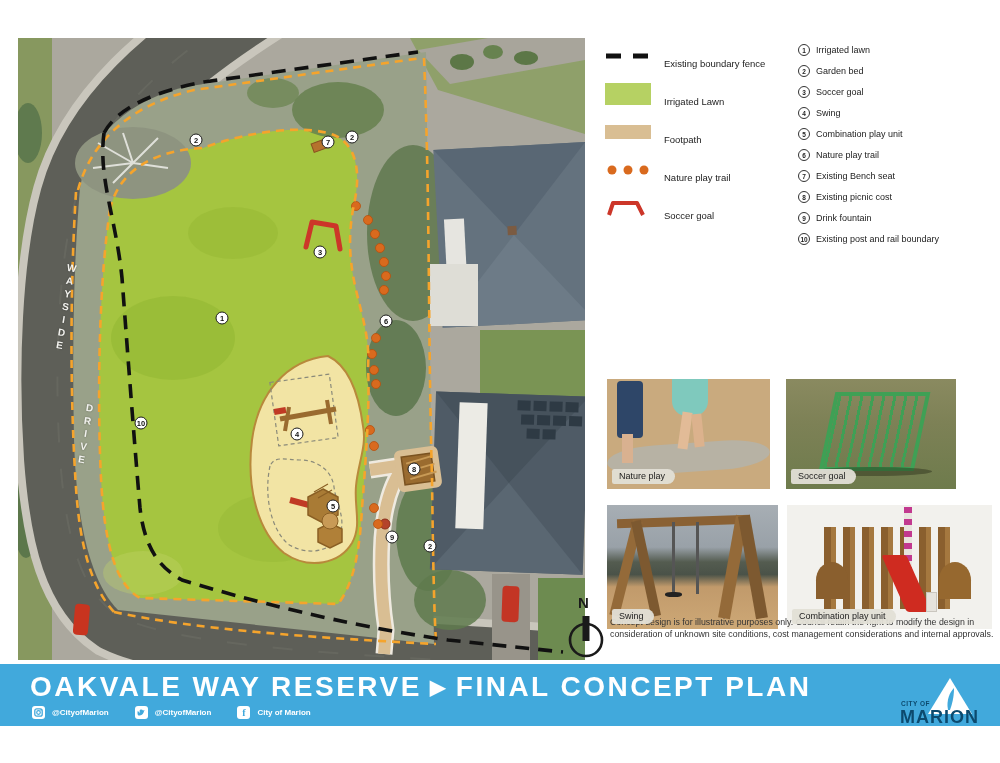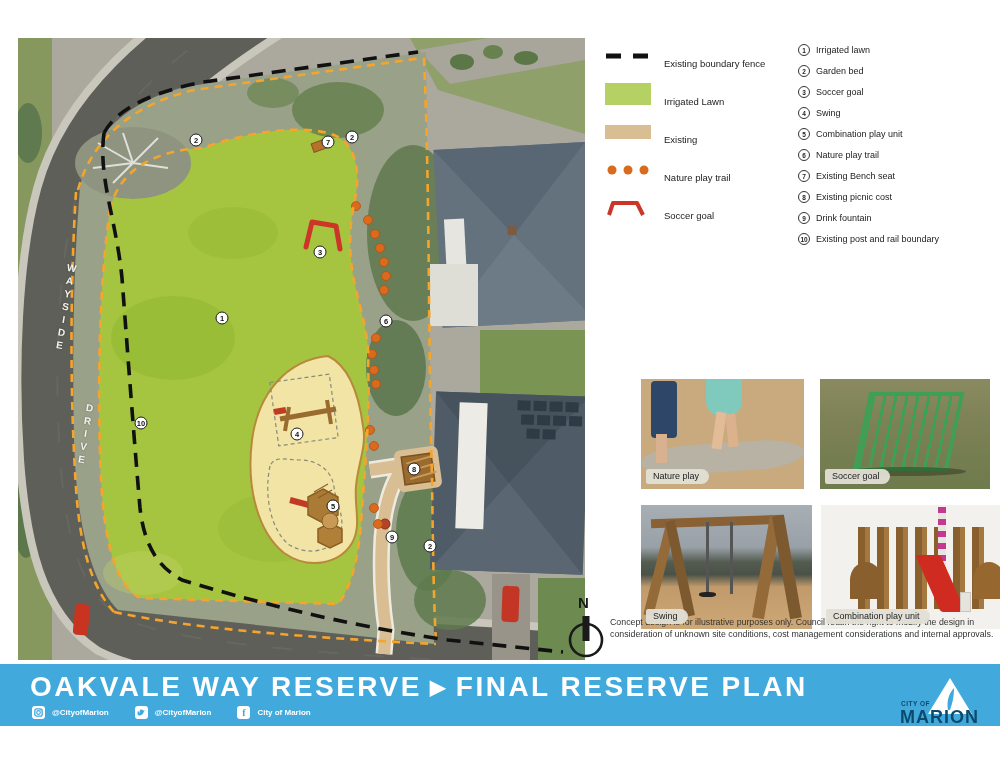--- a/index.html
+++ b/index.html
@@ -27,21 +27,21 @@
   .sym-swatch { width:48px; margin-right:12px; flex:0 0 48px; display:flex; align-items:center; }
   .sym-label { font-size:9.5px; color:#222;margin-top:16px; }
   .item-col { width:200px; padding-top:2px; }
   .item-row { display:flex; align-items:center; margin-bottom:9px; }
   .item-circle { width:12px; height:12px; border:1px solid #333; border-radius:50%; font-size:6.5px; font-weight:bold;
     color:#222; display:flex; align-items:center; justify-content:center; margin-right:6px; flex:0 0 12px; }
   .item-label { font-size:9px; color:#222; }
 
   
   .photos { position:absolute; left:607px; top:379px; width:385px; height:250px; }
-  .photo { position:absolute; overflow:hidden;margin-left:34px; }
+  .photo { position:absolute; overflow:hidden; }
   #photo-nature { left:0; top:0; width:163px; height:110px; background:#c9aa7e; }
   #photo-soccer { left:179px; top:0; width:170px; height:110px; background:linear-gradient(180deg,#8a8a60 0%,#7d8156 40%,#6e7b4c 100%); }
   #photo-swing { left:0; top:126px; width:171px; height:124px; background:linear-gradient(180deg,#a7aeb4 0%,#99a1a8 34%,#545c50 46%,#4a5248 56%,#c19a6b 66%,#cda876 100%); }
   #photo-combo { left:180px; top:126px; width:205px; height:124px; background:#f2f1ed; }
   .caption { position:absolute; left:5px; bottom:5px; background:rgba(226,223,214,.95); color:#222;
     font-size:9px; padding:2px 10px 3px 7px; border-radius:3px 10px 10px 3px; z-index:3; }
   .art { position:absolute; }
 
   
   .north { position:absolute; left:566px; top:596px; width:46px; height:66px; }
@@ -240,21 +240,21 @@
               </svg>
           </span>
           <span class="sym-label">Irrigated Lawn</span>
         </div>
         <div class="sym-row">
           <span class="sym-swatch">
             <svg width="48" height="16">
                 <rect x="1" y="1" width="46" height="14" fill="#d9be93"></rect>
               </svg>
           </span>
-          <span class="sym-label">Existing</span>
+          <span class="sym-label">Footpath</span>
         </div>
         <div class="sym-row">
           <span class="sym-swatch">
             <svg width="48" height="12">
                 <circle cx="8" cy="6" r="4.5" fill="#d96a1e"></circle>
                 <circle cx="24" cy="6" r="4.5" fill="#d96a1e"></circle>
                 <circle cx="40" cy="6" r="4.5" fill="#d96a1e"></circle>
               </svg>
           </span>
           <span class="sym-label">Nature play trail</span>
@@ -355,21 +355,21 @@
     <svg width="46" height="66">
       <circle cx="20" cy="44" r="16" fill="none" stroke="#1a1a1a" stroke-width="2.6"></circle>
       <rect x="16.5" y="20" width="7" height="25" fill="#1a1a1a"></rect>
     </svg>
   </div>
 
   <div class="disclaimer">Concept design is for illustrative purposes only.  Council retain the right to modify the design in consideration of unknown site conditions, cost management considerations and internal approvals.</div>
 
   <div class="banner">
     <div class="banner-title">
-      <span>OAKVALE WAY RESERVE</span><span class="sep">▶</span><span>FINAL RESERVE PLAN</span>
+      <span>OAKVALE WAY RESERVE</span><span class="sep">▶</span><span>FINAL CONCEPT PLAN</span>
     </div>
     <div class="social">
       <span class="social-item">
         <span class="social-badge">
           <svg width="9" height="9">
               <rect x="0.8" y="0.8" width="7.4" height="7.4" rx="2" fill="none" stroke="#41a9dc" stroke-width="1.3"></rect>
               <circle cx="4.5" cy="4.5" r="1.8" fill="none" stroke="#41a9dc" stroke-width="1.2"></circle>
               <circle cx="7" cy="2" r="0.7" fill="#41a9dc"></circle>
             </svg>
         </span>

